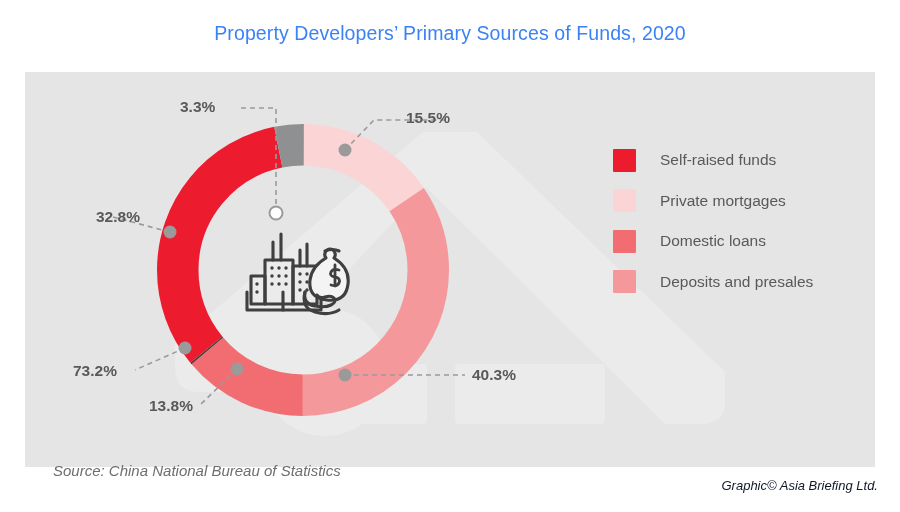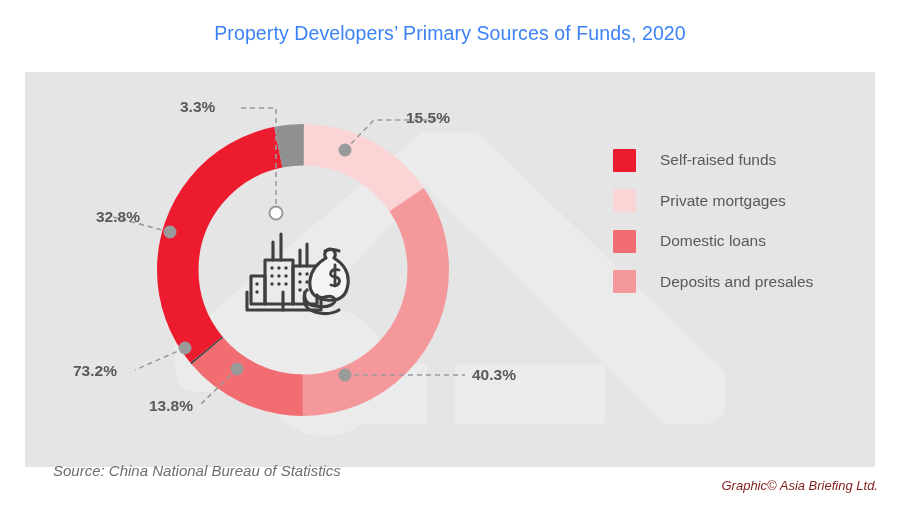--- a/index.html
+++ b/index.html
@@ -72,21 +72,21 @@
     font-size:15px;
     font-style:italic;
     color:#6d6e71;
     white-space:nowrap;
     margin-top:22px;
   }
   .credit{
     position:absolute;right:22px;top:478px;
     font-size:13px;
     font-style:italic;
-    color:#7f1d1d;
+    color:#0f172a;
     white-space:nowrap;
   }
 </style>
 </head>
 <body>
 
 <div id="stage">
 
   <div class="chart-title">Property Developers’ Primary Sources of Funds, 2020</div>
 

